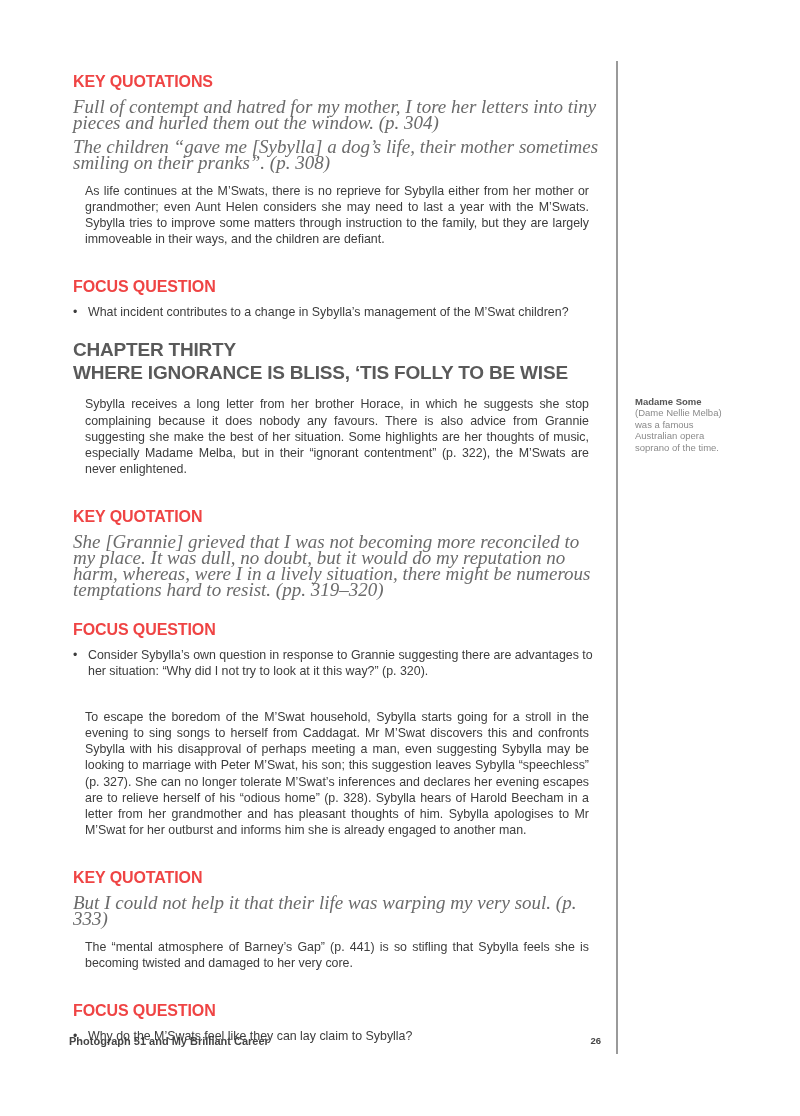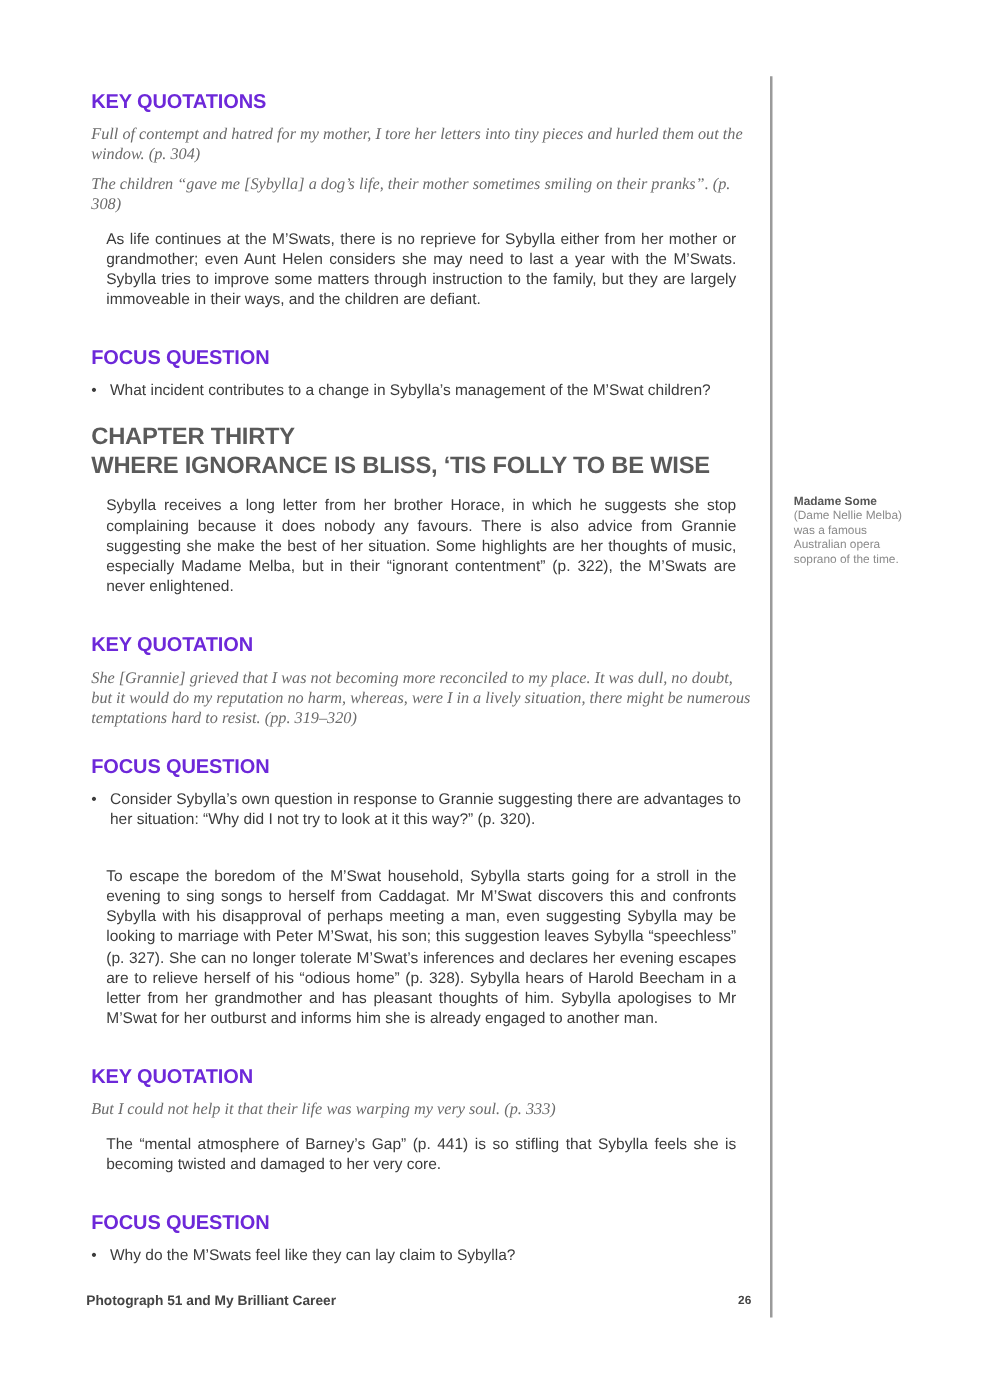--- a/index.html
+++ b/index.html
@@ -4,30 +4,30 @@
 <style>
   html, body { margin: 0; padding: 0; background: #ffffff; }
   body { width: 800px; height: 1116px; position: relative; overflow: hidden; }
   .page { position: absolute; left: 0; top: 0; width: 800px; height: 1116px; background: #fff; }
   .main {
     position: absolute; left: 73px; top: 72px; width: 528px;
     font-family: "Liberation Sans", sans-serif; color: #3a3a3a;
   }
   .h-section {
     font-family: "Liberation Sans", sans-serif; font-weight: bold;
-    font-size: 16px; color: #6d28d9; margin: 0 0 7px 0; line-height: 20px;
+    font-size: 16px; color: #ef4444; margin: 0 0 7px 0; line-height: 20px;
     letter-spacing: -0.1px;
   }
   .h-chapter {
     font-family: "Liberation Sans", sans-serif; font-weight: bold;
     font-size: 19px; color: #5a5a5a; margin: 0 0 8px 0; line-height: 23px;
     letter-spacing: -0.2px;
   }
   .quote {
-    font-family: "Liberation Serif", serif; font-style: italic; font-size: 13px;
+    font-family: "Liberation Serif", serif; font-style: italic; font-size: 19px;
     color: #6b6b6b; line-height: 16px; margin: 0 0 8px 0;
   }
   .body {
     font-size: 12.4px; line-height: 16.1px; color: #3c3c3c; margin: 12px;
     text-align: justify;
   }
   .bullet { display: flex; font-size: 12.4px; line-height: 16.1px; color: #3c3c3c; margin: 0; }
   .bullet .dot { width: 15px; flex: 0 0 15px; }
   .bullet .txt { flex: 1; }
   .gap-s { height: 14px; }

